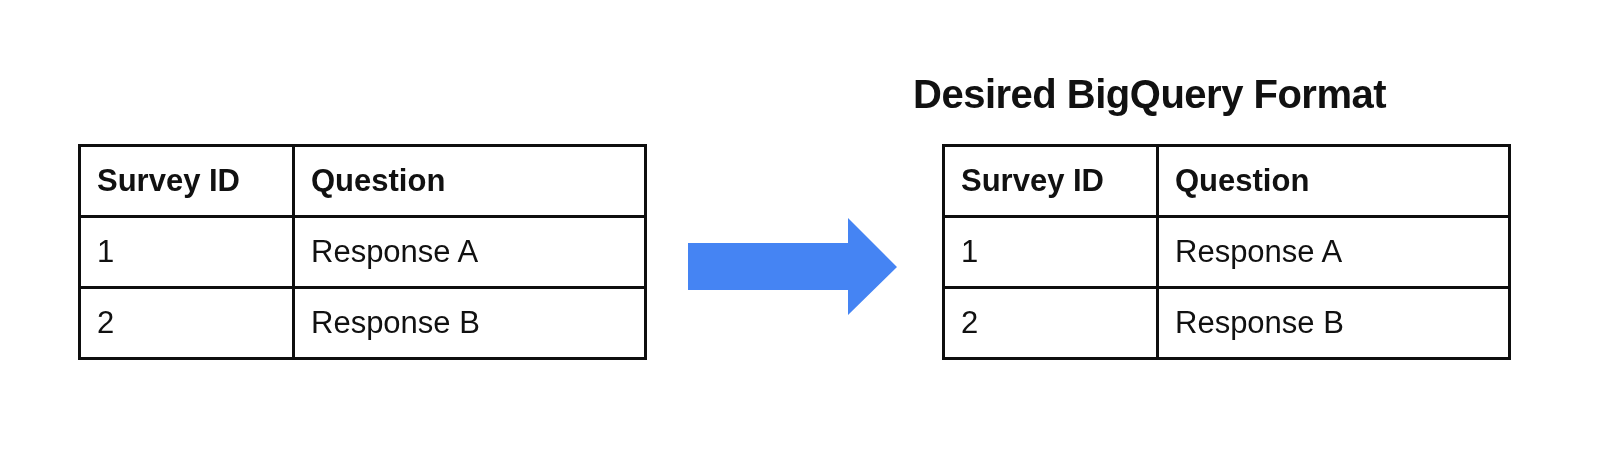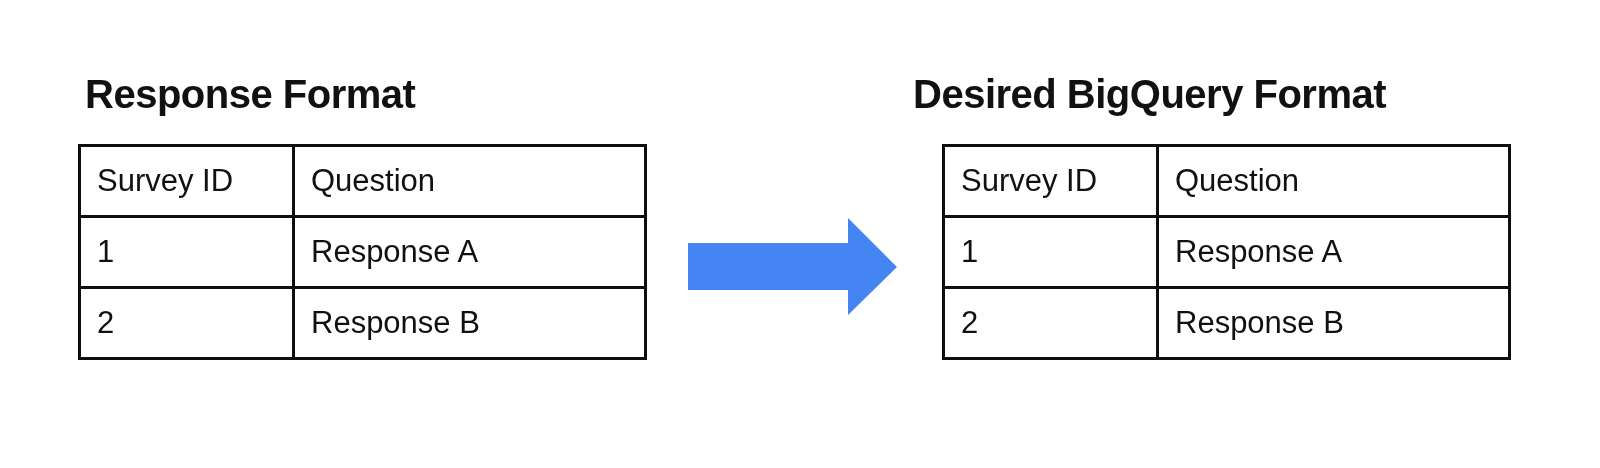--- a/index.html
+++ b/index.html
@@ -49,39 +49,38 @@
   .data-table td {
     border: 3px solid var(--border-color, #0e0e0e);
     padding: 0 10px 0 16px;
     vertical-align: middle;
     text-align: left;
     font-size: 31px;
     line-height: 1.1;
     white-space: nowrap;
     overflow: hidden;
   }
-  .data-table th { font-weight: 400; }
+  .data-table th { font-weight: 700; }
   .data-table td { font-weight: 400; }
 
   .arrow-wrap {
     position: absolute;
     left: 688px;
     top: 218px;
     width: 210px;
     height: 97px;
   }
   .arrow-wrap svg { display: block; width: 100%; height: 100%; }
   .arrow-wrap polygon { fill: var(--arrow-color, #4584F3); }
 </style>
 </head>
 <body>
 
 <div class="canvas" style="--text-color: #111111; --border-color: #0e0e0e; --arrow-color: #4584F3;">
 
-  <div class="panel-title left">Response Format</div>
 
   <table class="data-table left">
     <colgroup>
       <col class="col-id">
       <col class="col-question">
     </colgroup>
     <thead>
       <tr>
         <th>Survey ID</th>
         <th>Question</th>

